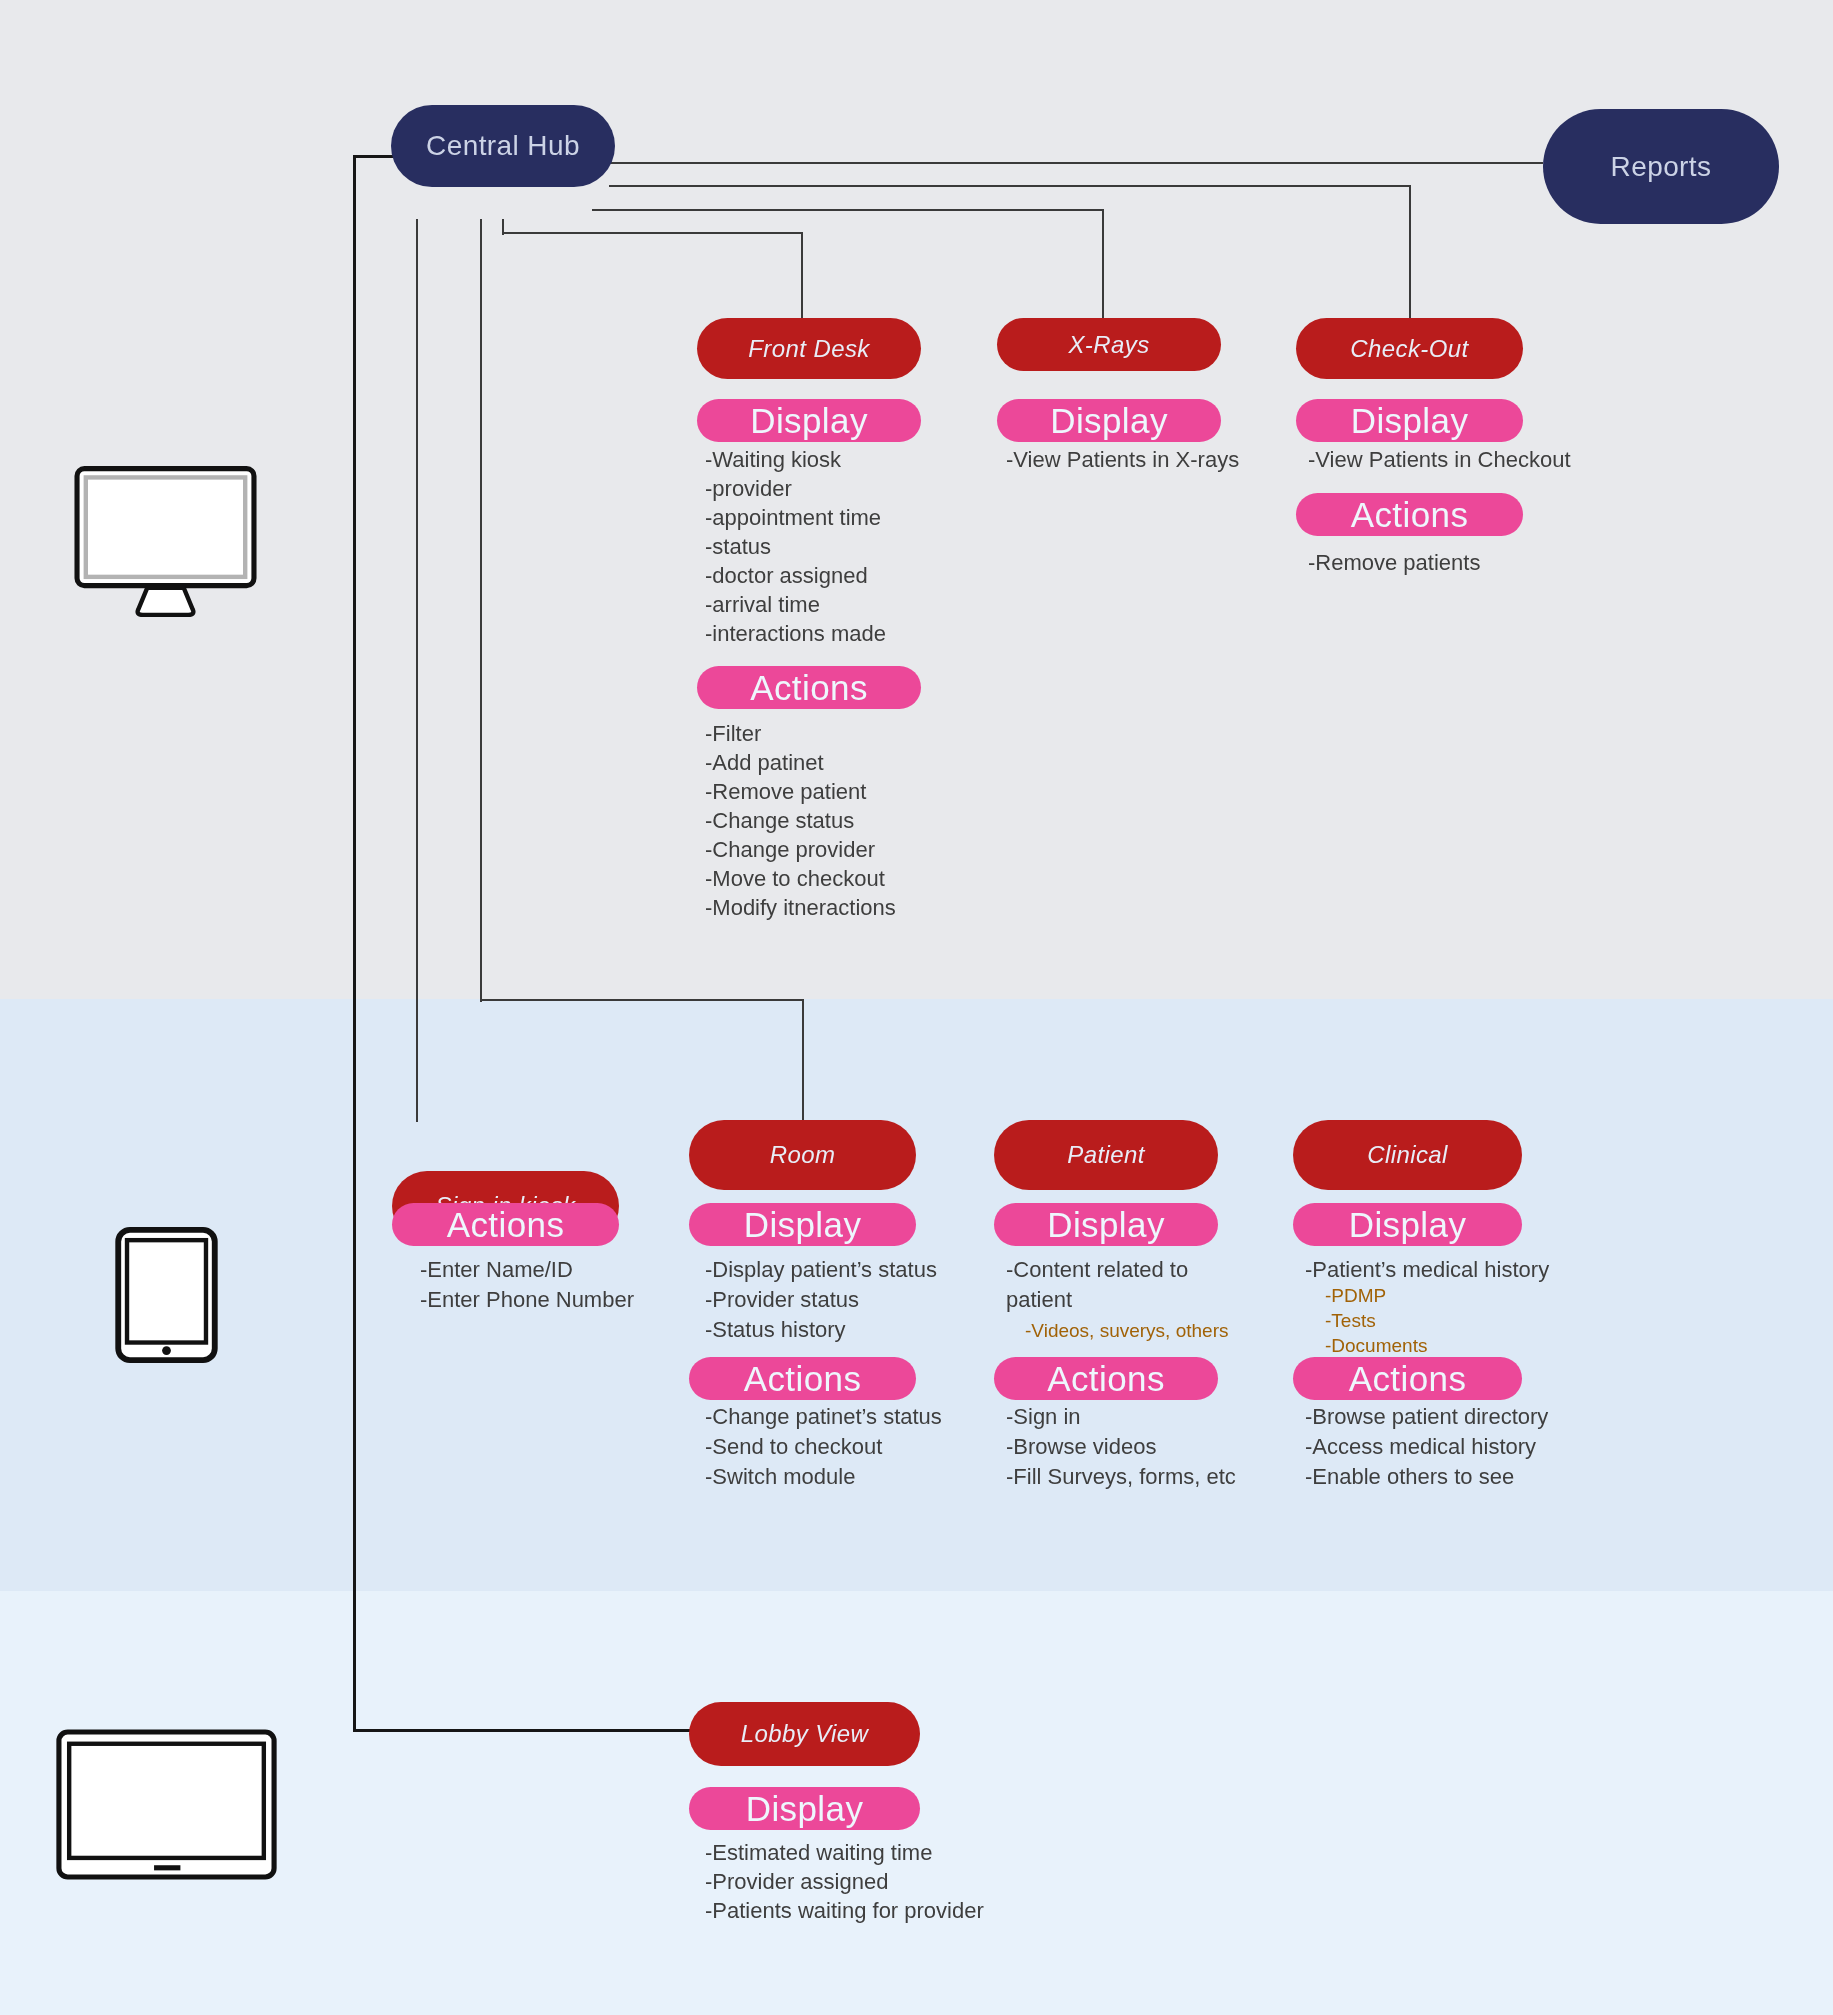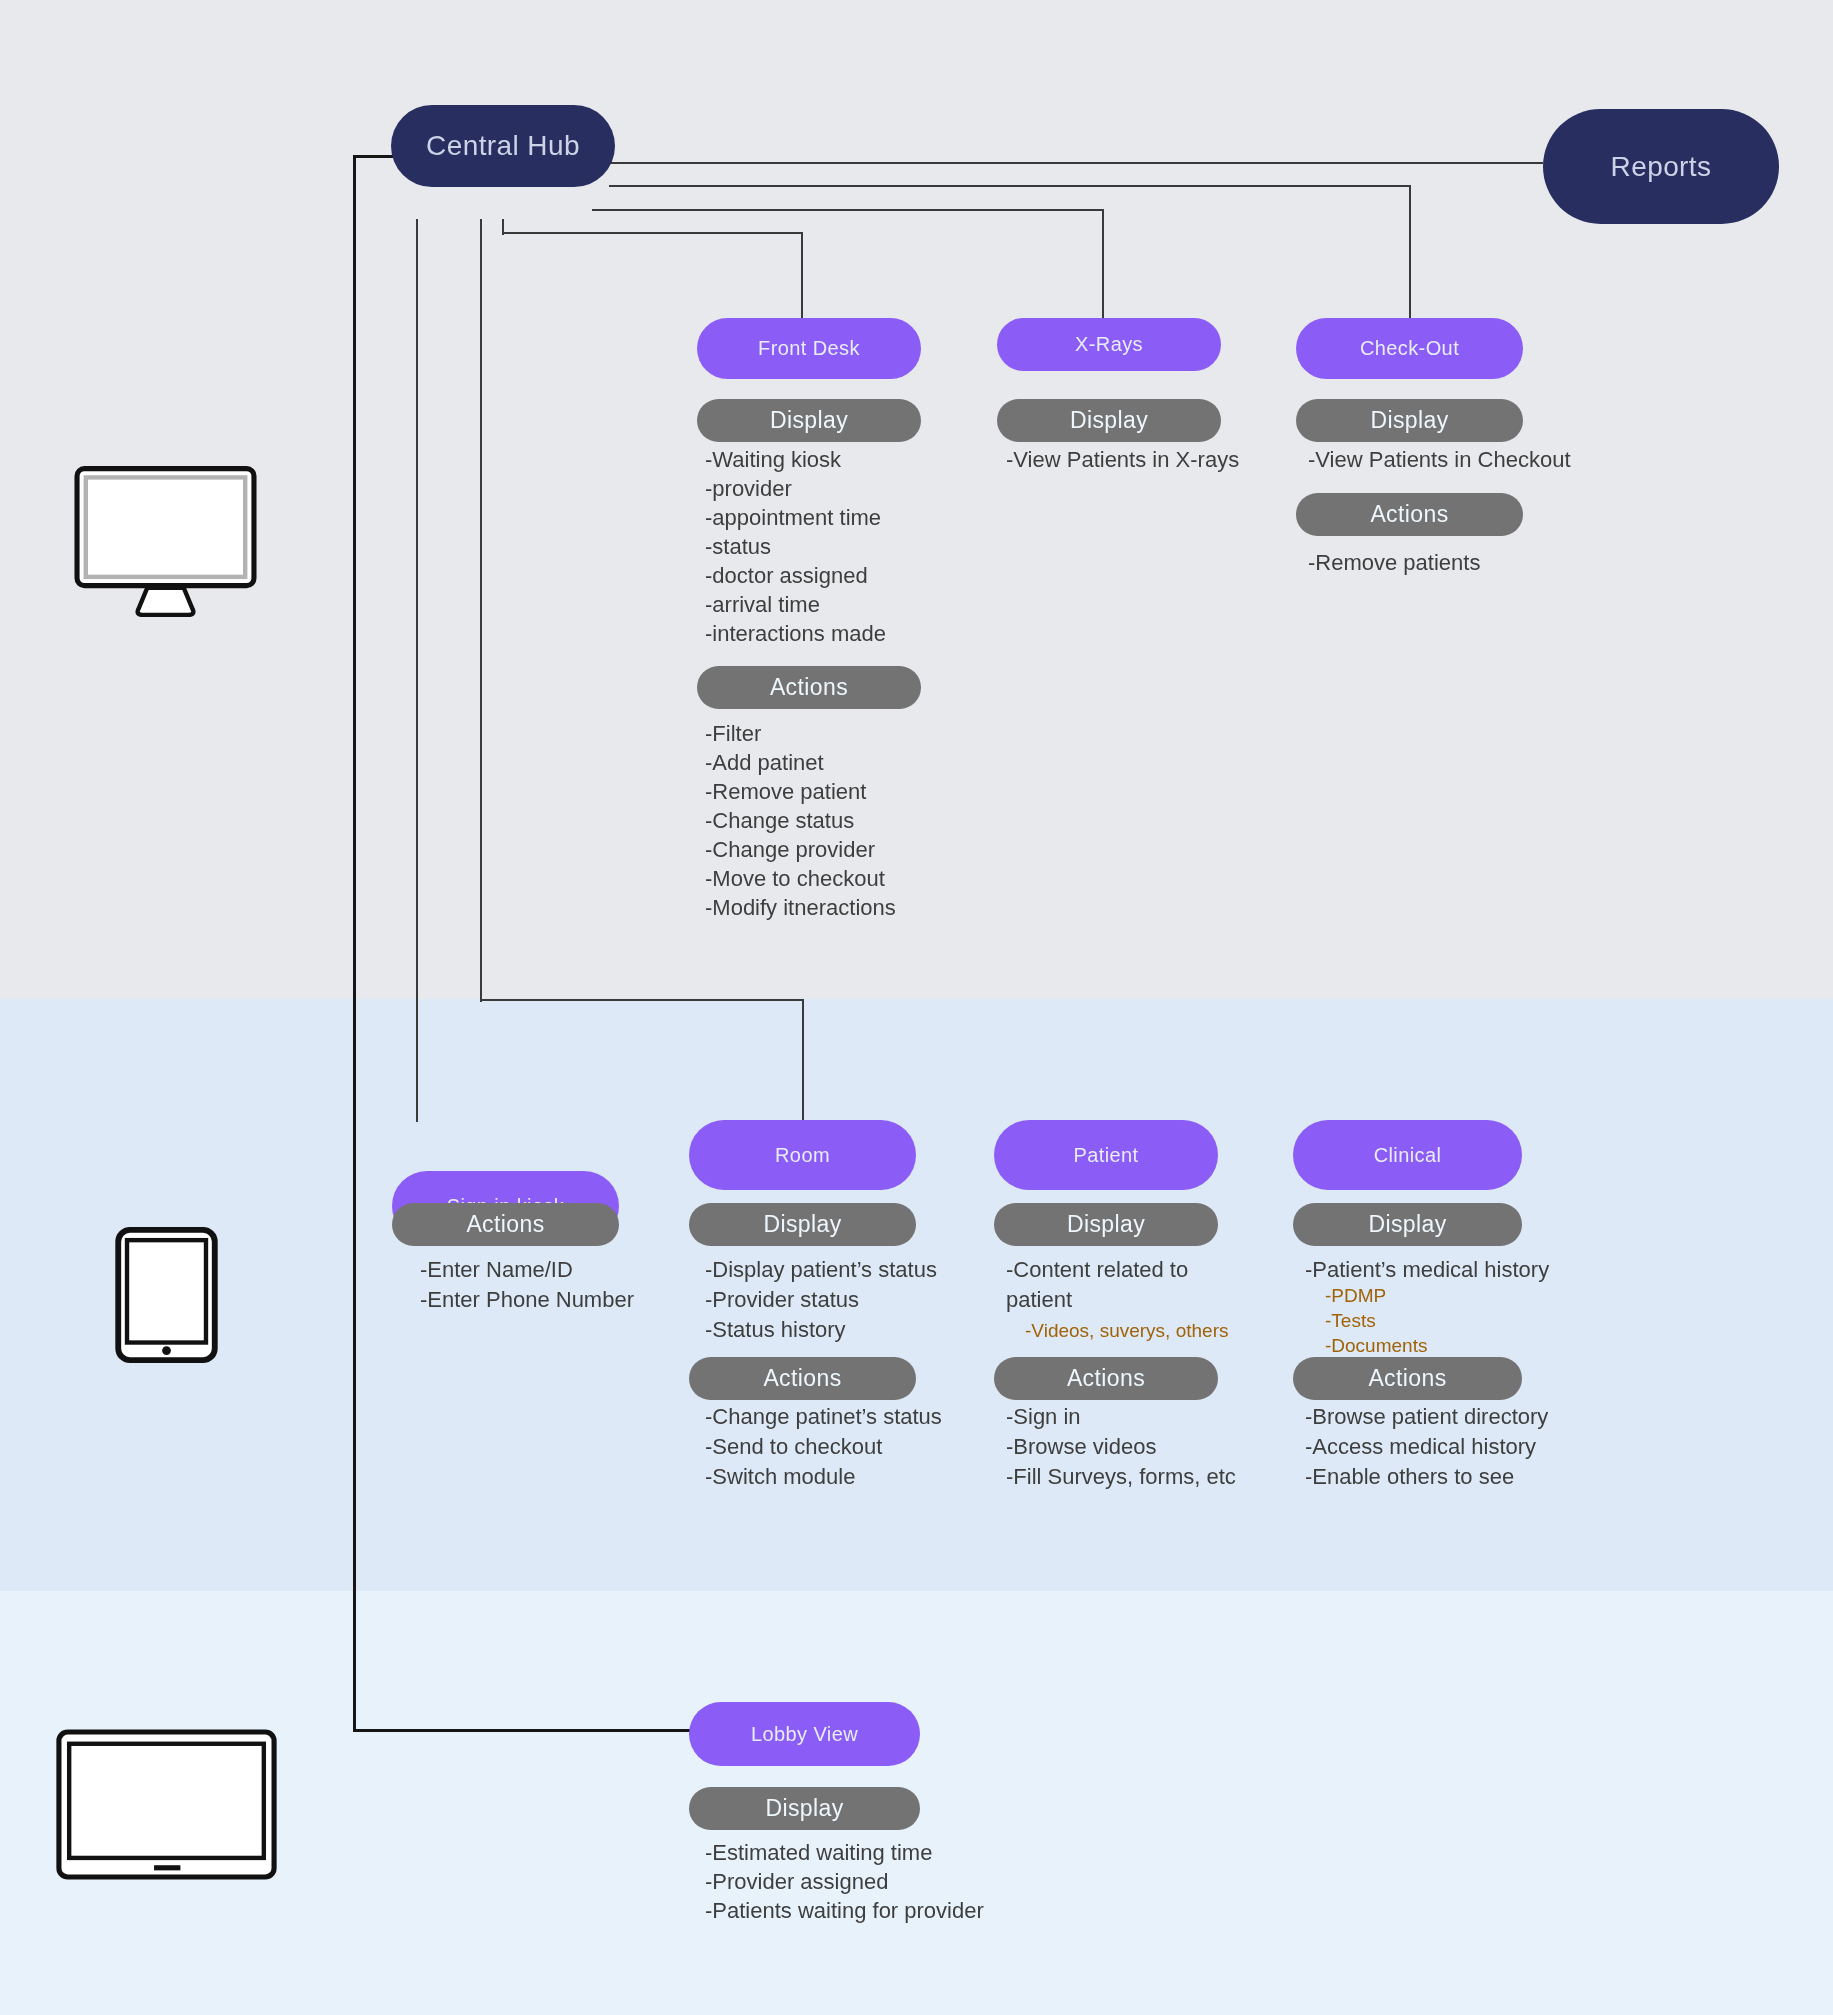--- a/index.html
+++ b/index.html
@@ -14,22 +14,22 @@
   .band-bottom{top:1591px;height:424px;background:#e8f2fb;}
 
   .line{position:absolute;background:#3a3a3a;}
   .line.black{background:#161616;}
 
   .pill{
     position:absolute;display:flex;align-items:center;justify-content:center;
     color:#e8edf7;font-weight:300;letter-spacing:0.4px;
   }
   .pill.navy{background:#282e60;border-radius:60px;font-size:28px;color:#ccd3e6;}
-  .pill.node{background:#8b5cf6;border-radius:35px;font-size:20px;}
-  .pill.accent{background:#737373;border-radius:22px;font-size:23px;color:#eef7fd;}
+  .pill.node{background:#b91c1c;border-radius:35px;font-size:24px;font-style:italic;}
+  .pill.accent{background:#ec4899;border-radius:22px;font-size:35px;color:#eef7fd;}
 
   .list{position:absolute;color:#3e3e3e;font-size:22px;}
   .list .list-item{line-height:29px;white-space:nowrap;}
   .list.mid .list-item{line-height:30px;}
   .list.tight .list-item{line-height:29px;}
   .list.wrap{width:220px;}
   .list.wrap .list-item{white-space:normal;}
   .sublist{position:absolute;color:#a16207;font-size:19px;}
   .sublist .list-item{line-height:25px;white-space:nowrap;}
 

